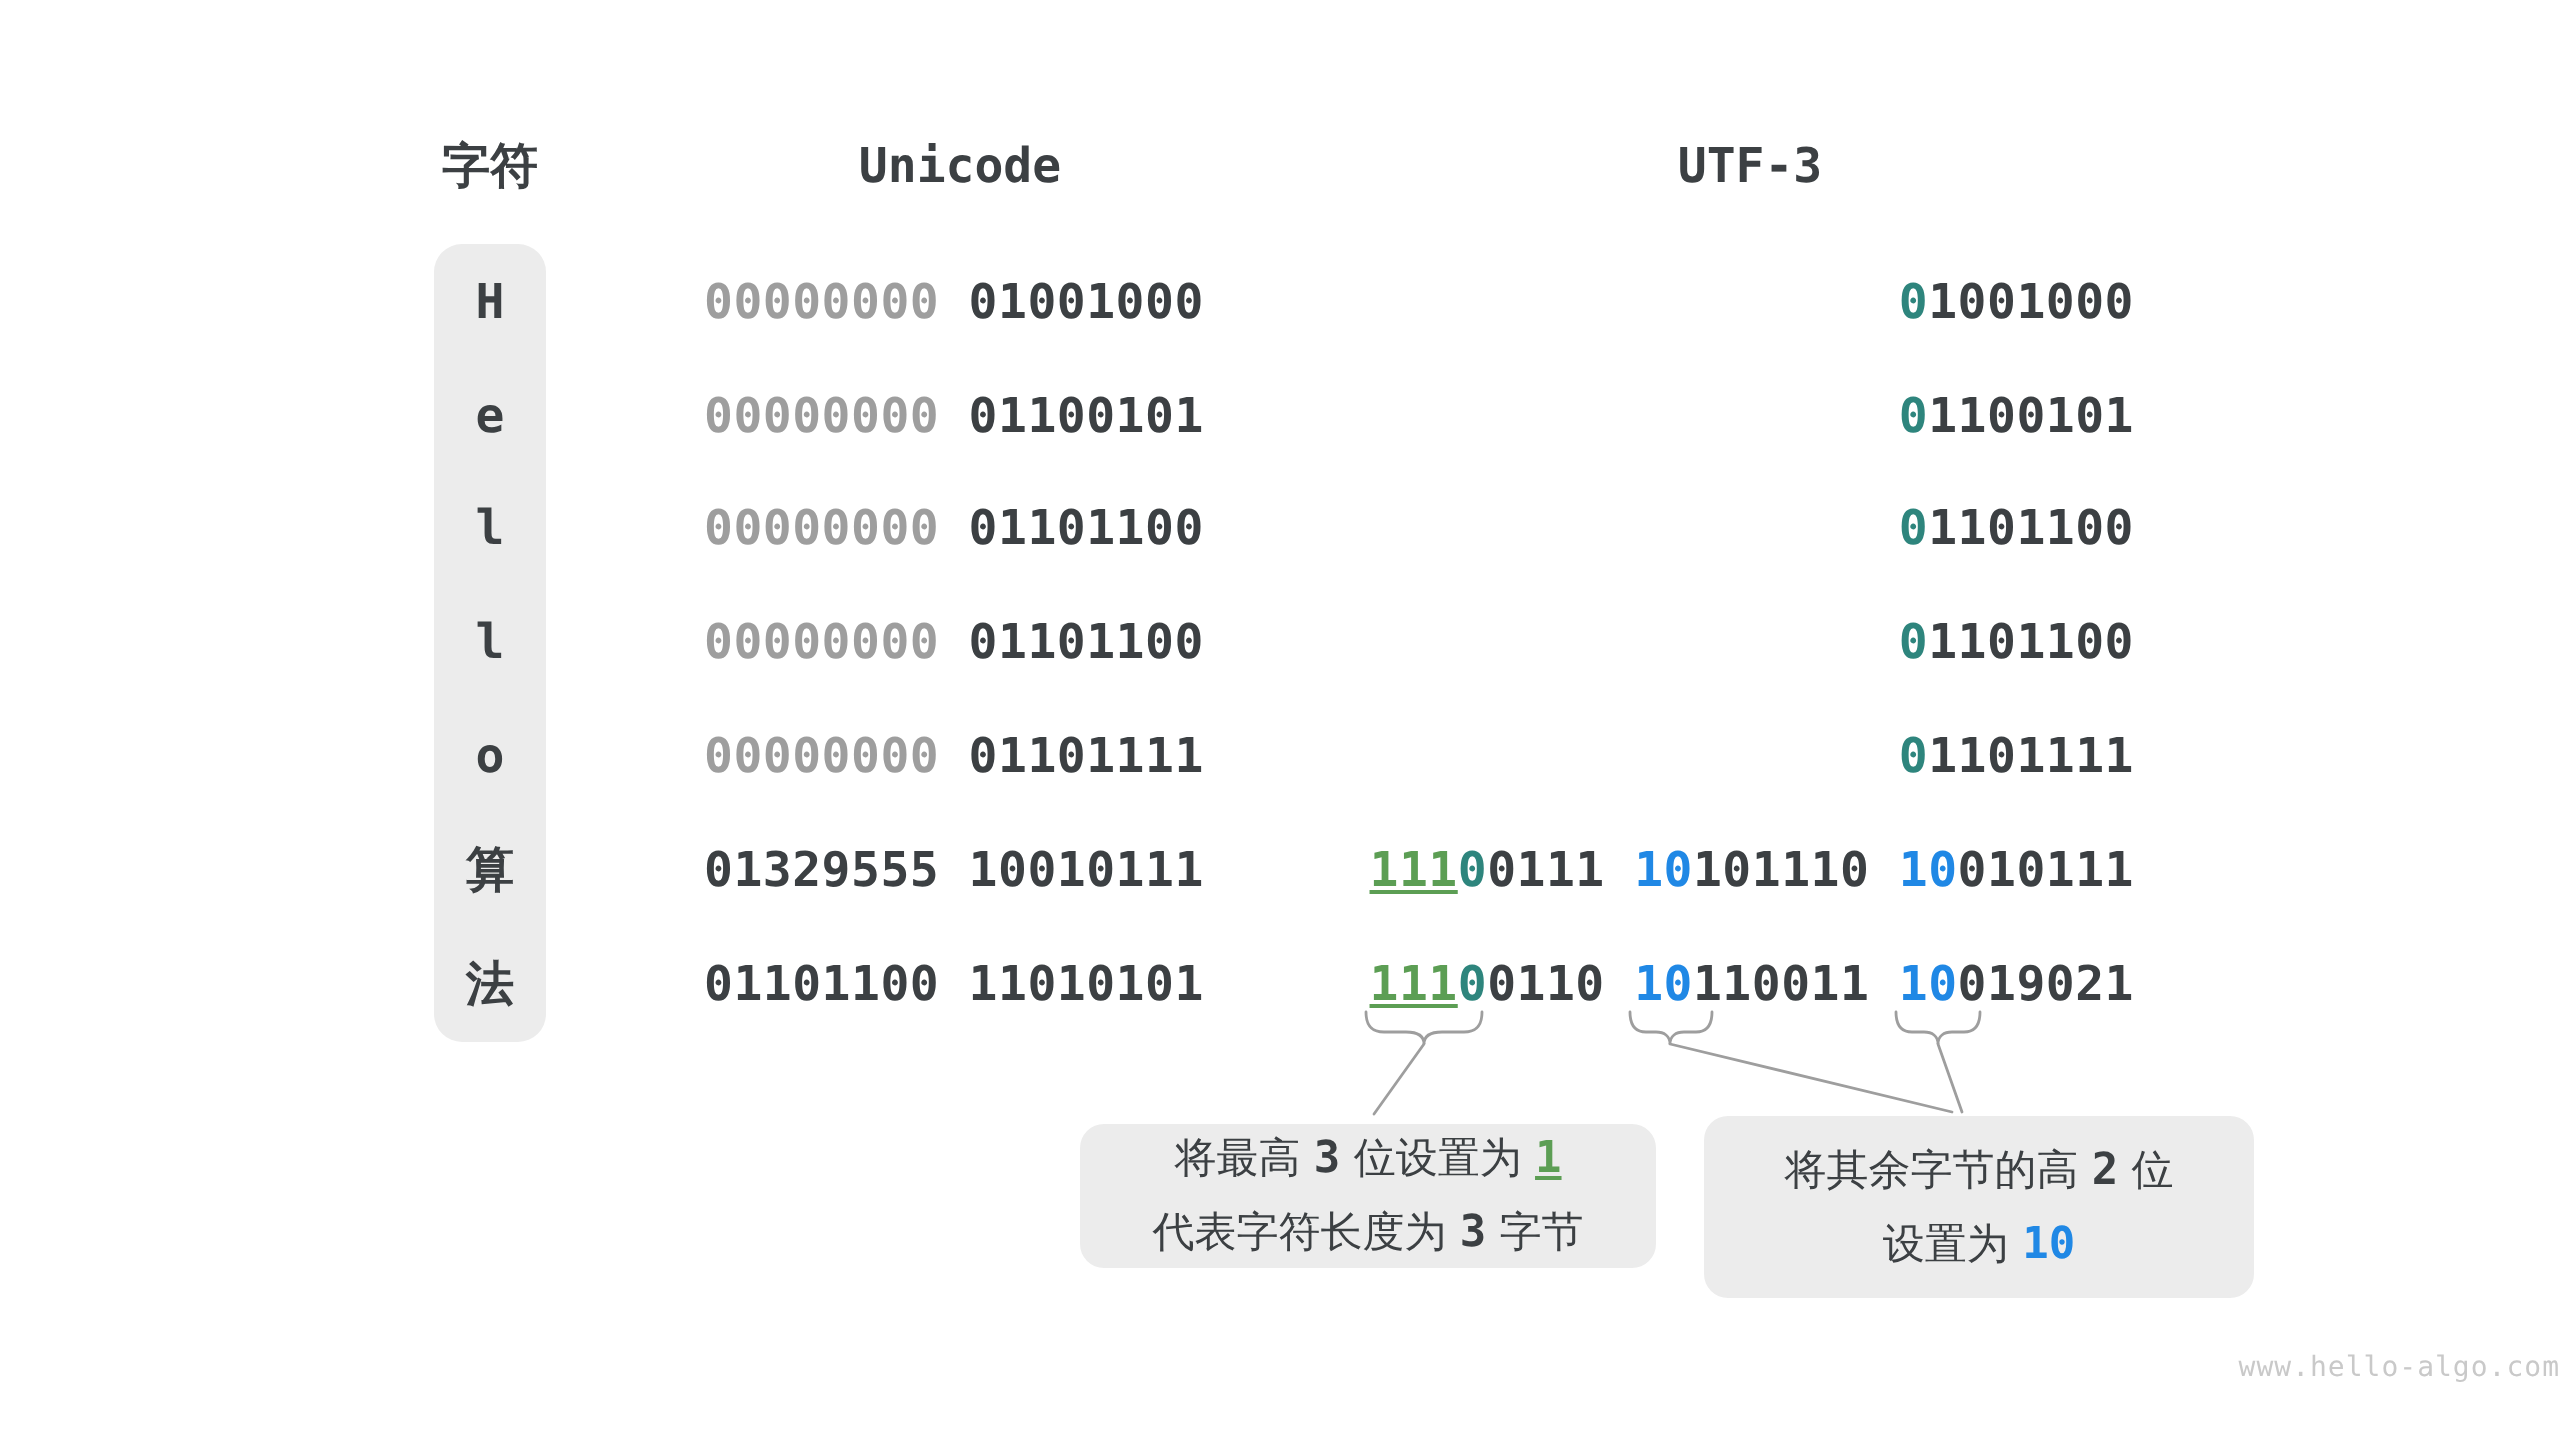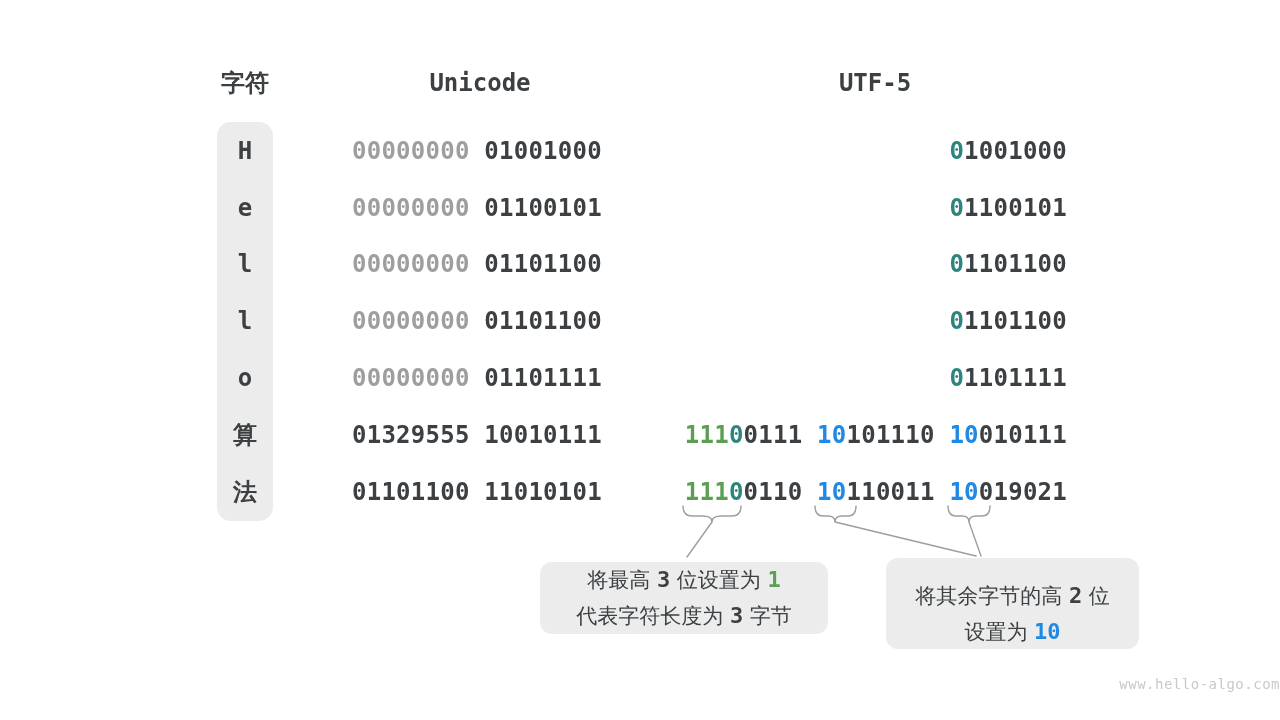--- a/index.html
+++ b/index.html
@@ -15,40 +15,40 @@
   .row{position:absolute;left:0;width:1280px;height:34px;line-height:34px;}
   .cell{position:absolute;top:0;height:34px;}
   .cell-char{left:217px;width:56px;text-align:center;font-weight:bold;font-size:24px;color:var(--dark);
              font-family:"DejaVu Sans Mono","DejaVu Sans",sans-serif;}
   .bits{font-family:"DejaVu Sans Mono",monospace;font-weight:bold;font-size:24px;white-space:pre;
         letter-spacing:0.25px;color:var(--dark);}
   .cell-unicode{left:352px;}
   .cell-utf8{right:213px;text-align:right;}
 
   .c-dark{color:var(--dark);} .c-muted{color:var(--muted);} .c-teal{color:var(--teal);}
-  .c-green{color:var(--green);} .c-blue{color:var(--blue);}
+  .c-green{color:var(--green);text-decoration:underline;} .c-blue{color:var(--blue);}
 
   .callout{background:var(--panel);border-radius:12px;display:flex;flex-direction:column;
            justify-content:center;align-items:center;gap:2px;}
   .callout .line{font-size:21px;line-height:34px;color:var(--dark);font-weight:500;white-space:pre;text-align:center;}
   .callout .line .mono{font-family:"DejaVu Sans Mono",monospace;font-weight:bold;font-size:22px;}
 
   .watermark{right:48px;top:676px;font-family:"DejaVu Sans Mono",monospace;font-size:14px;
              color:var(--wm);letter-spacing:0.5px;}
 
   svg.overlay{position:absolute;left:0;top:0;pointer-events:none;}
 </style>
 </head>
 <body>
 
 <div class="stage">
 
   <div class="abs hdr" style="left:217px;top:68px;width:56px;">字符</div>
   <div class="abs hdr hdr-mono" style="left:355px;top:68px;width:250px;">Unicode</div>
-  <div class="abs hdr hdr-mono" style="left:750px;top:68px;width:250px;">UTF-5</div>
+  <div class="abs hdr hdr-mono" style="left:750px;top:68px;width:250px;">UTF-3</div>
 
   <div class="abs char-pill"></div>
 
   <div class="row" style="top:134px">
     <div class="cell cell-char">H</div>
     <div class="cell cell-unicode bits"><span class="c-muted">00000000</span><span class="c-dark"> 01001000</span></div>
     <div class="cell cell-utf8 bits"><span class="c-teal">0</span><span class="c-dark">1001000</span></div>
   </div>
   <div class="row" style="top:191px">
     <div class="cell cell-char">e</div>
@@ -89,19 +89,19 @@
       <line x1="712" y1="522" x2="687" y2="557"></line>
       <line x1="835" y1="522" x2="976" y2="556"></line>
       <line x1="969" y1="522" x2="981" y2="556"></line>
     </g>
   </svg>
 
   <div class="abs callout" style="left:540px;top:562px;width:288px;height:72px;">
     <div class="line"><span class="c-dark">将最高 </span><span class="c-dark mono">3</span><span class="c-dark"> 位设置为 </span><span class="c-green mono">1</span></div>
     <div class="line"><span class="c-dark">代表字符长度为 </span><span class="c-dark mono">3</span><span class="c-dark"> 字节</span></div>
   </div>
-  <div class="abs callout" style="left:886px;top:558px;width:253px;height:91px;justify-content:flex-end;">
+  <div class="abs callout" style="left:852px;top:558px;width:275px;height:91px;">
     <div class="line"><span class="c-dark">将其余字节的高 </span><span class="c-dark mono">2</span><span class="c-dark"> 位</span></div>
     <div class="line"><span class="c-dark">设置为 </span><span class="c-blue mono">10</span></div>
   </div>
 
   <div class="abs watermark">www.hello-algo.com</div>
 </div>
 
 </body></html>

